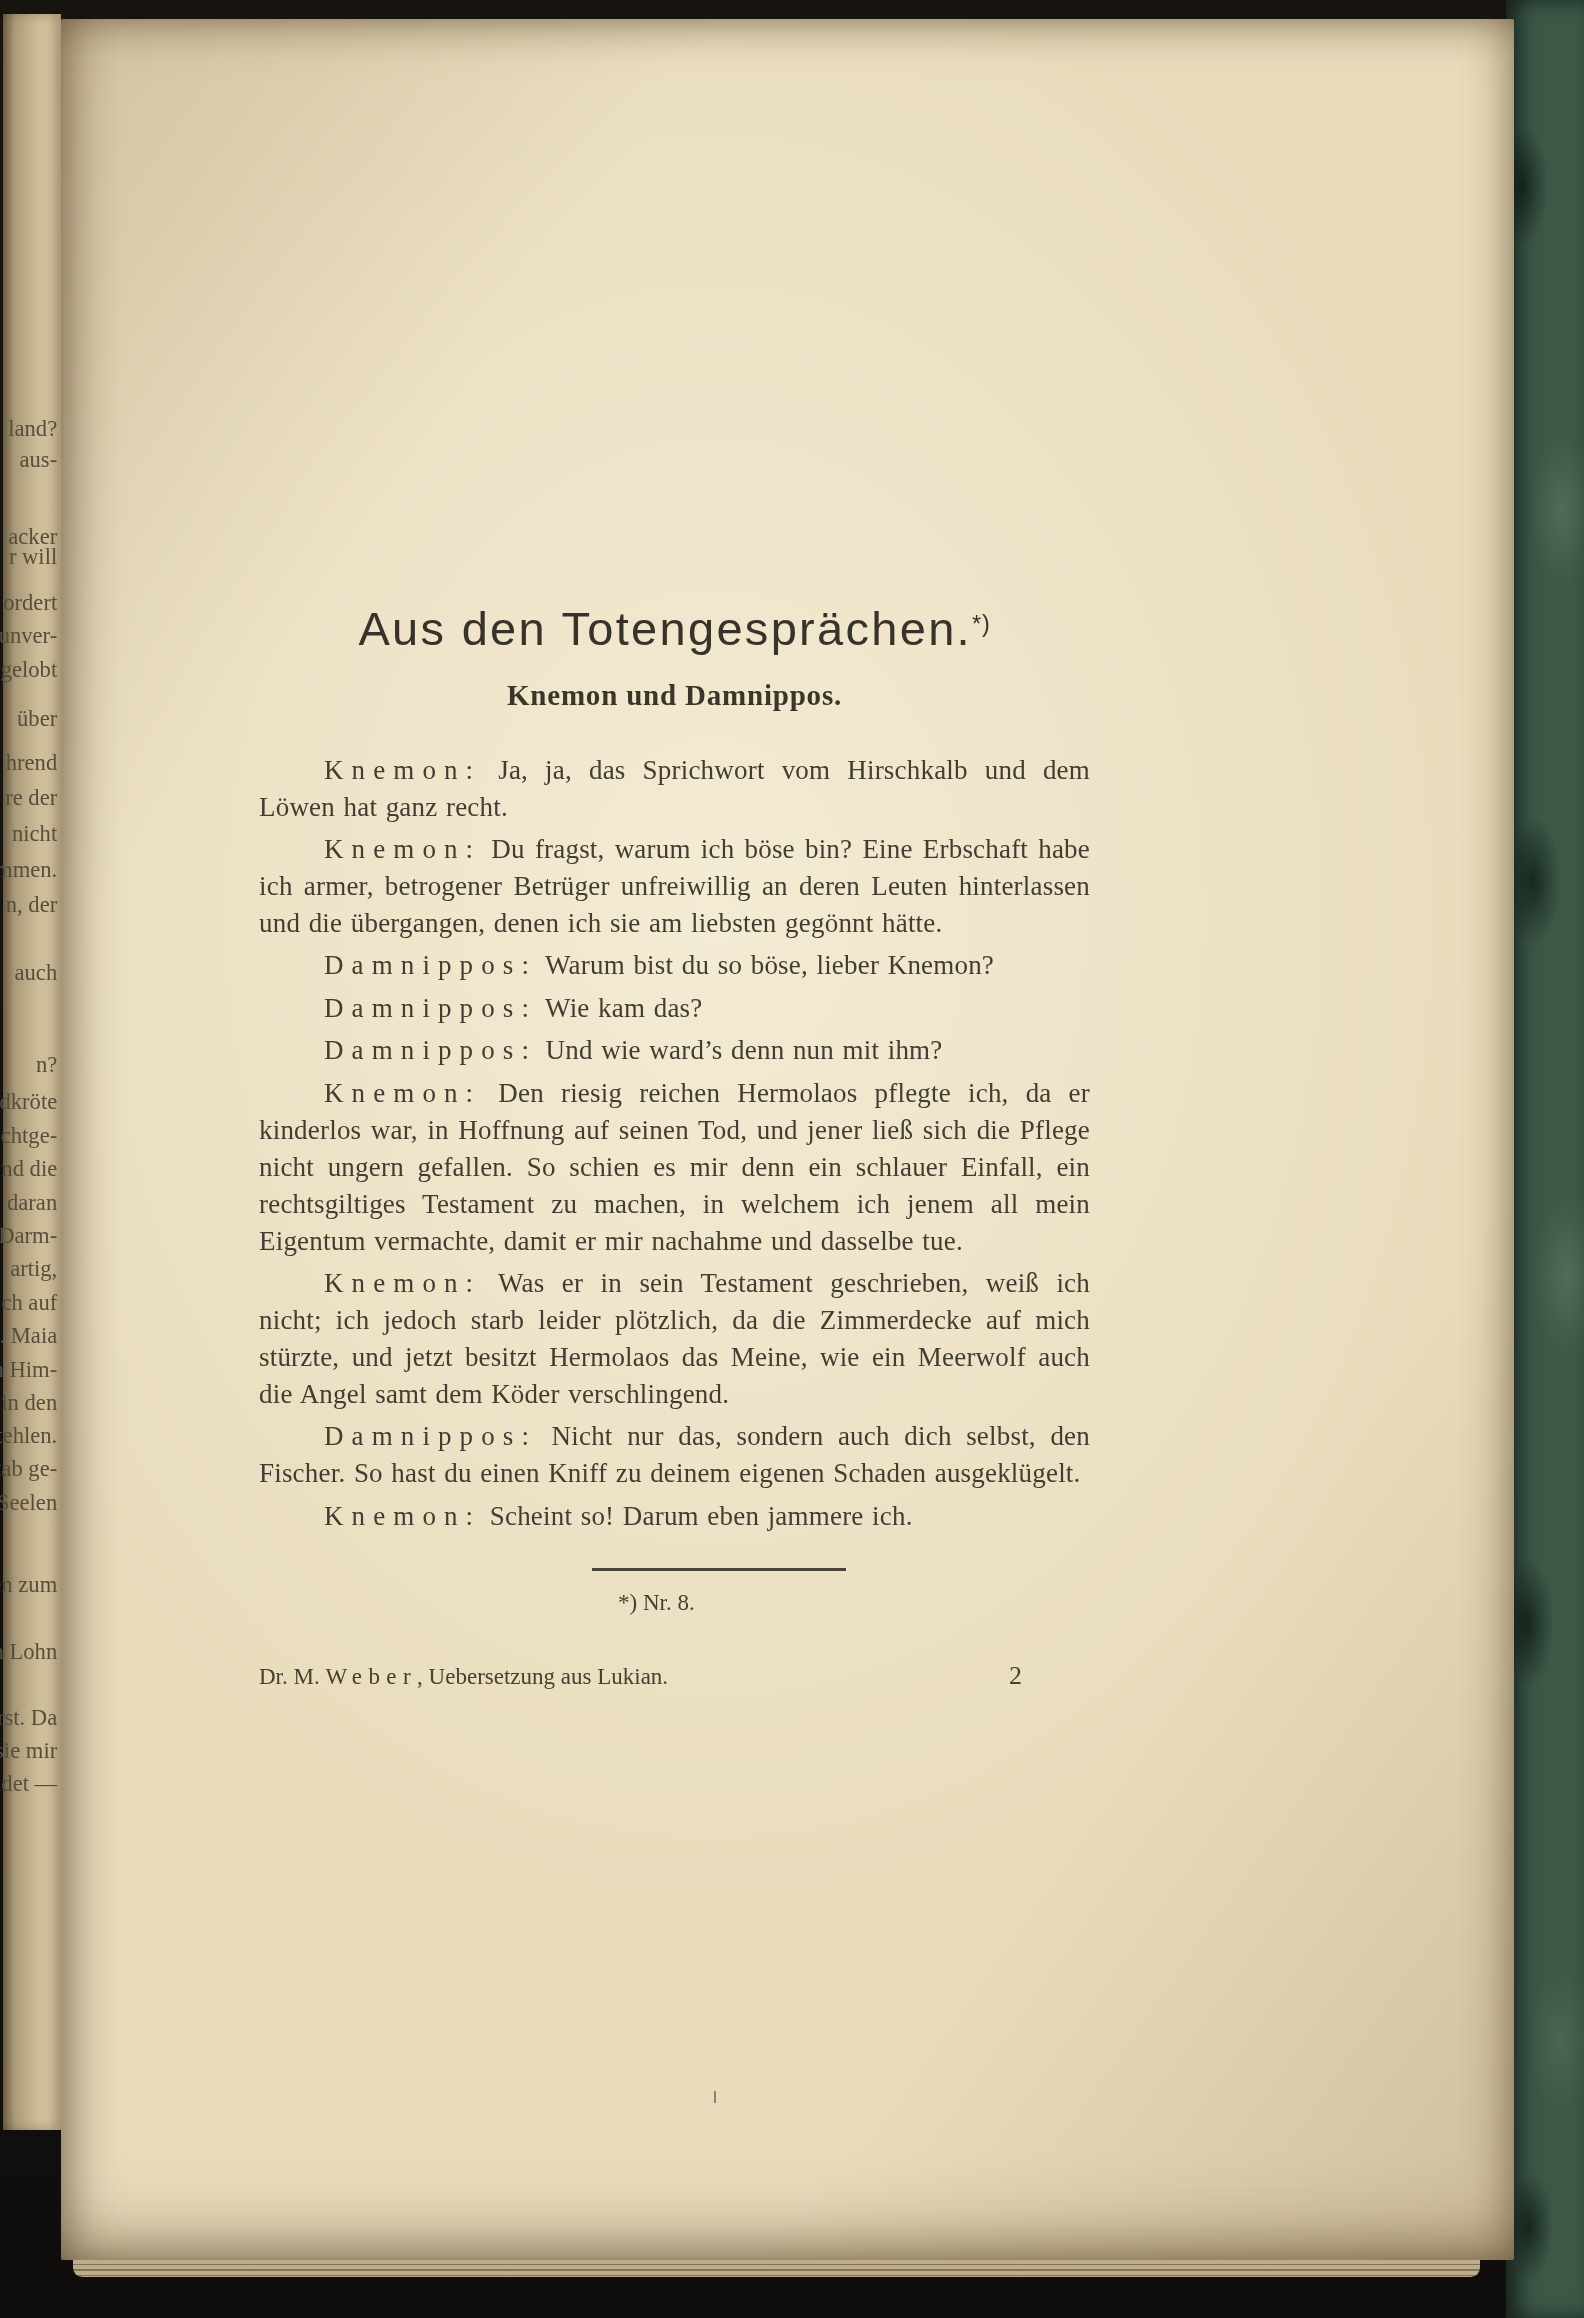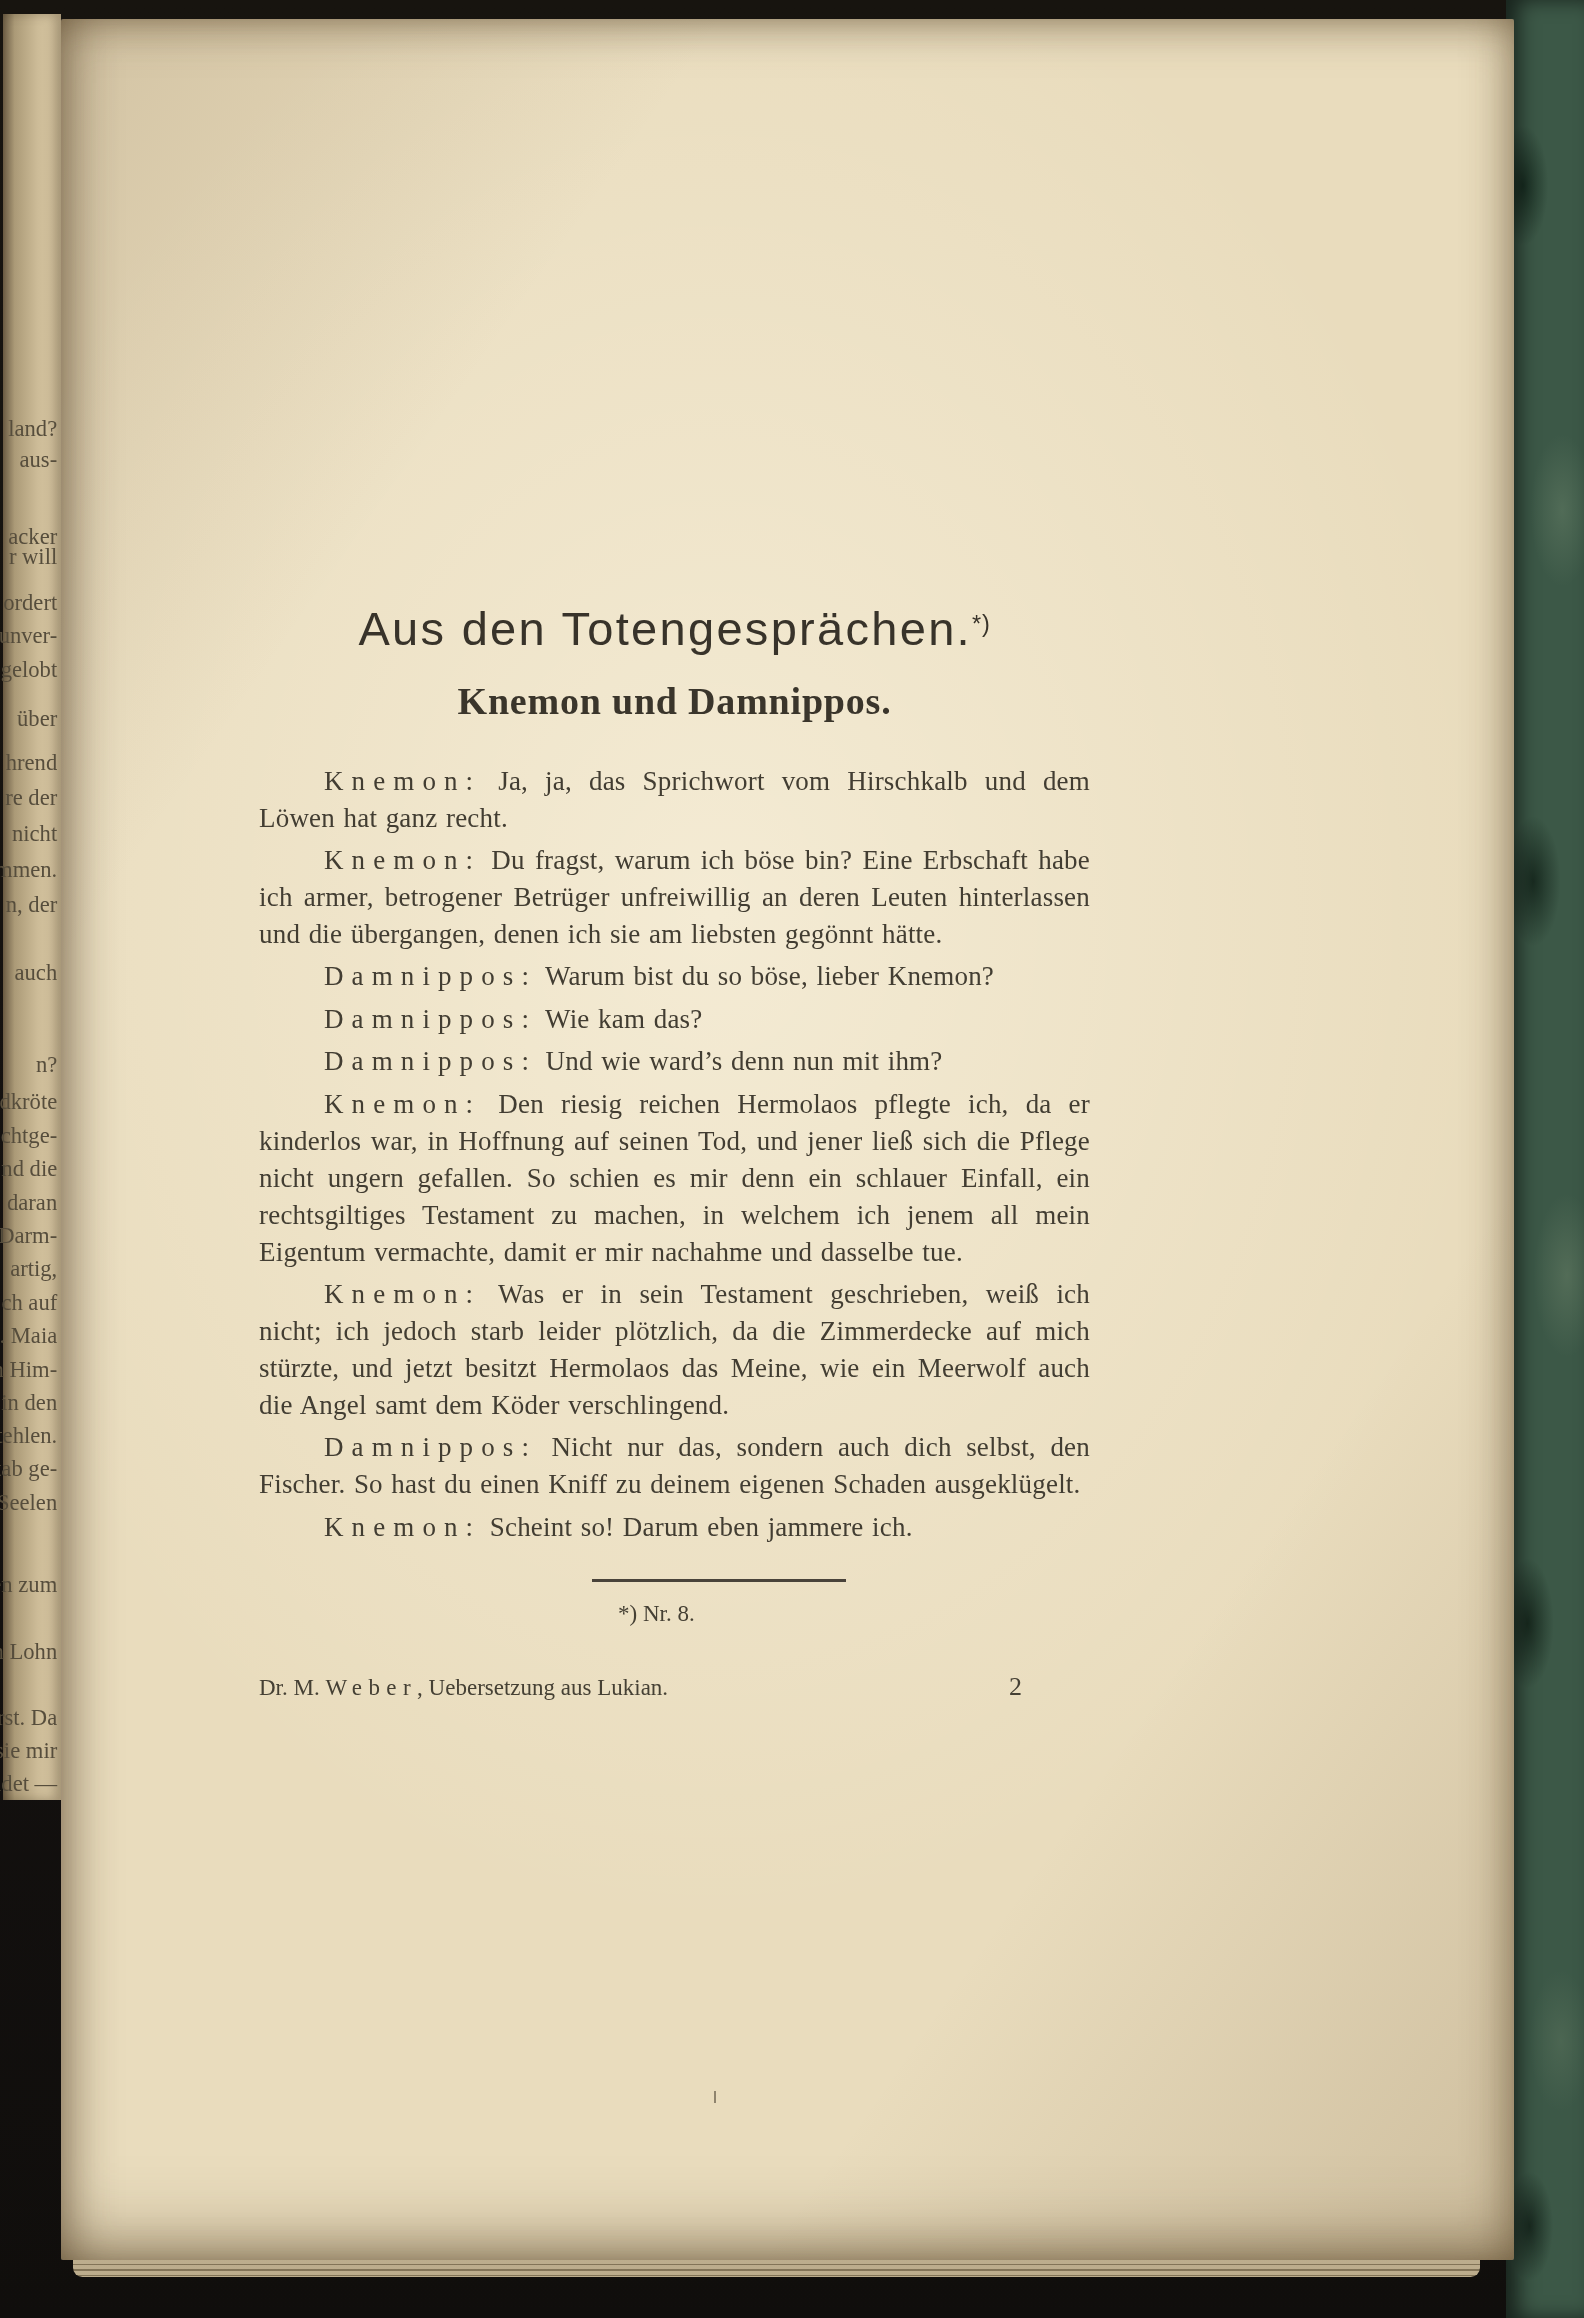--- a/index.html
+++ b/index.html
@@ -30,21 +30,21 @@
       radial-gradient(47px 117px at 78% 55%, rgba(150,168,135,.25), transparent 70%),
       radial-gradient(37px 93px at 28% 70%, rgba(15,30,21,.8), transparent 70%),
       radial-gradient(44px 101px at 70% 88%, rgba(130,150,120,.22), transparent 70%),
       radial-gradient(34px 78px at 30% 96%, rgba(16,30,22,.8), transparent 70%);
     box-shadow: inset 12.4px 0 20px rgba(0,0,0,.6);
   }
   
   .prev-page {
     position: absolute;
     left: 3.1px; top: 14px;
-    width: 58px; height: 1786px;
+    width: 58px; height: 2116px;
     background: linear-gradient(90deg, #6b5c44 0%, #ab9a77 20%, #cdbc98 60%, #d9c8a4 100%);
     box-shadow: inset -6.2px 0 11px rgba(60,45,25,.35);
   }
   .fragment {
     position: absolute;
     right: 3.9px;
     white-space: nowrap;
     font-size: 22.6px;
     color: #564d3c;
     line-height: 1;
@@ -92,21 +92,21 @@
   }
   .title .mark {
     font-size: 0.5em;
     position: relative;
     top: -0.55em;
     letter-spacing: 0.8px;
   }
   .subtitle {
     text-align: center;
     font-weight: bold;
-    font-size: 38px;
+    font-size: 29px;
     letter-spacing: 0.8px;
     margin-top: 23px;
     color: #3a352b;
   }
   .dialogue {
     margin-top: 40px;
     font-size: 27px;
     line-height: 37px;
     letter-spacing: 0.2px;
     word-spacing: 1.6px;

